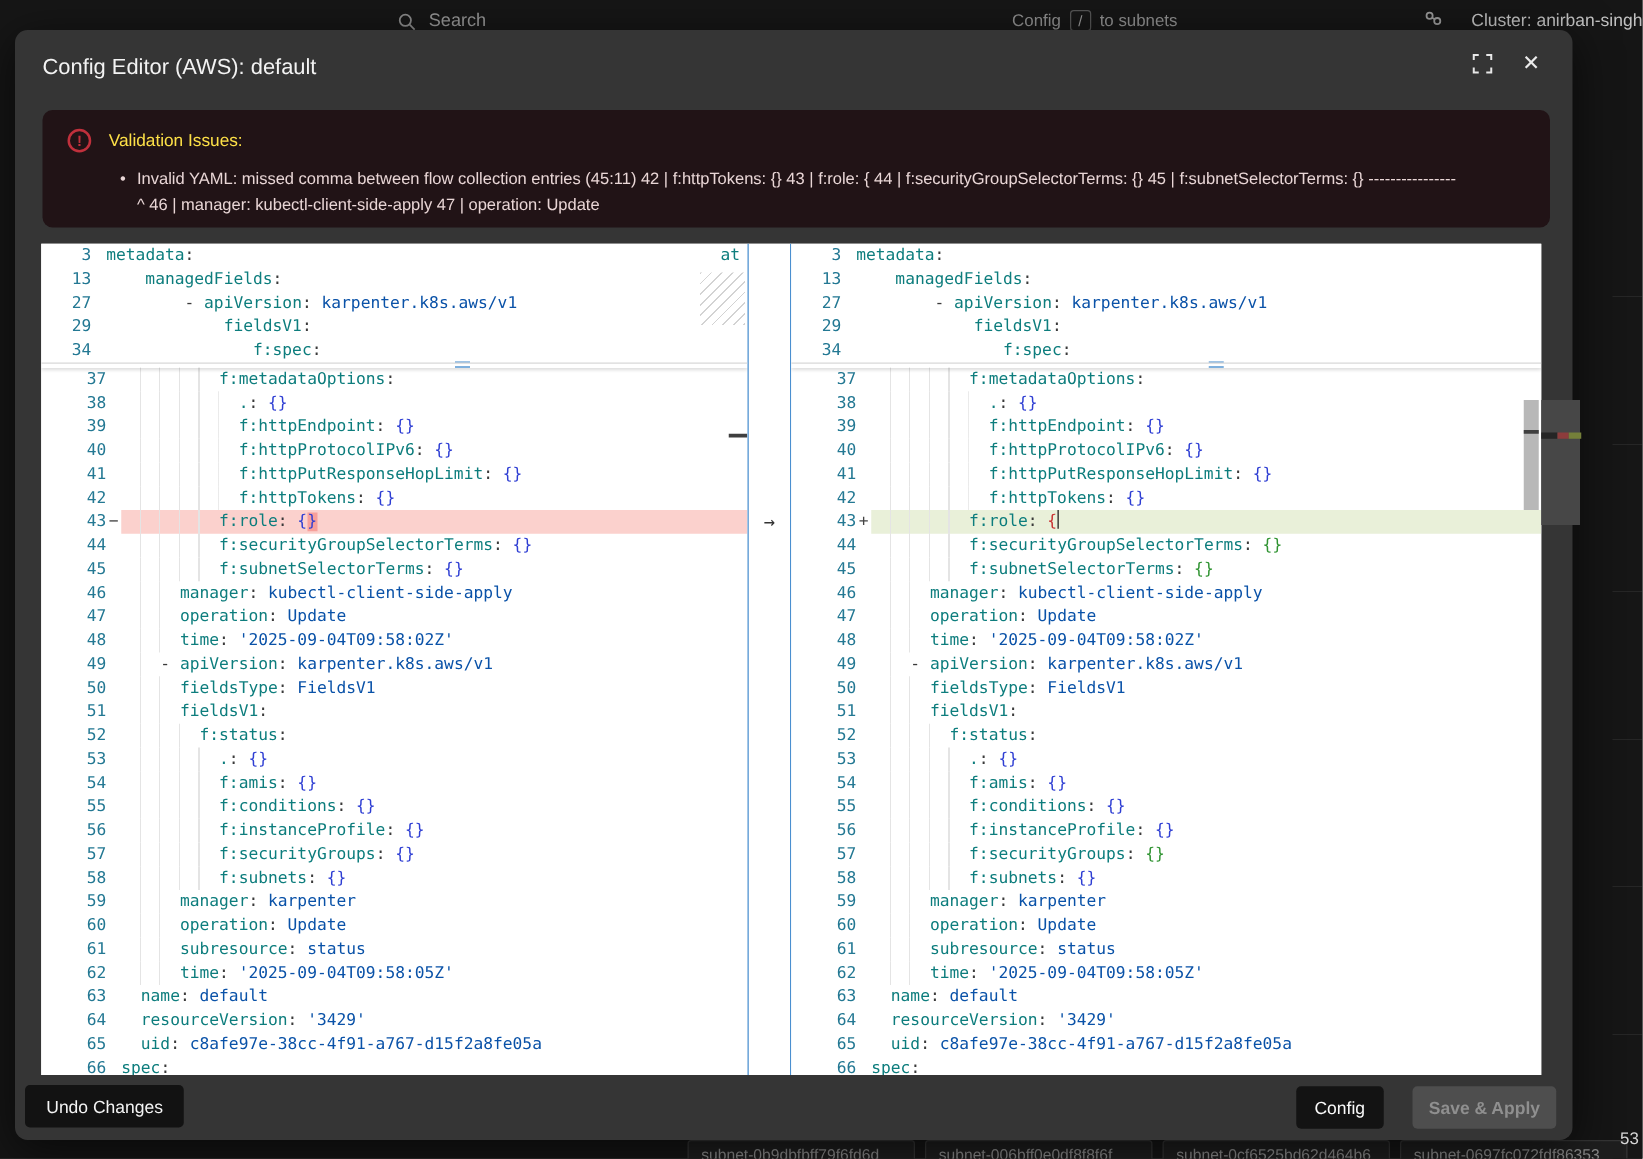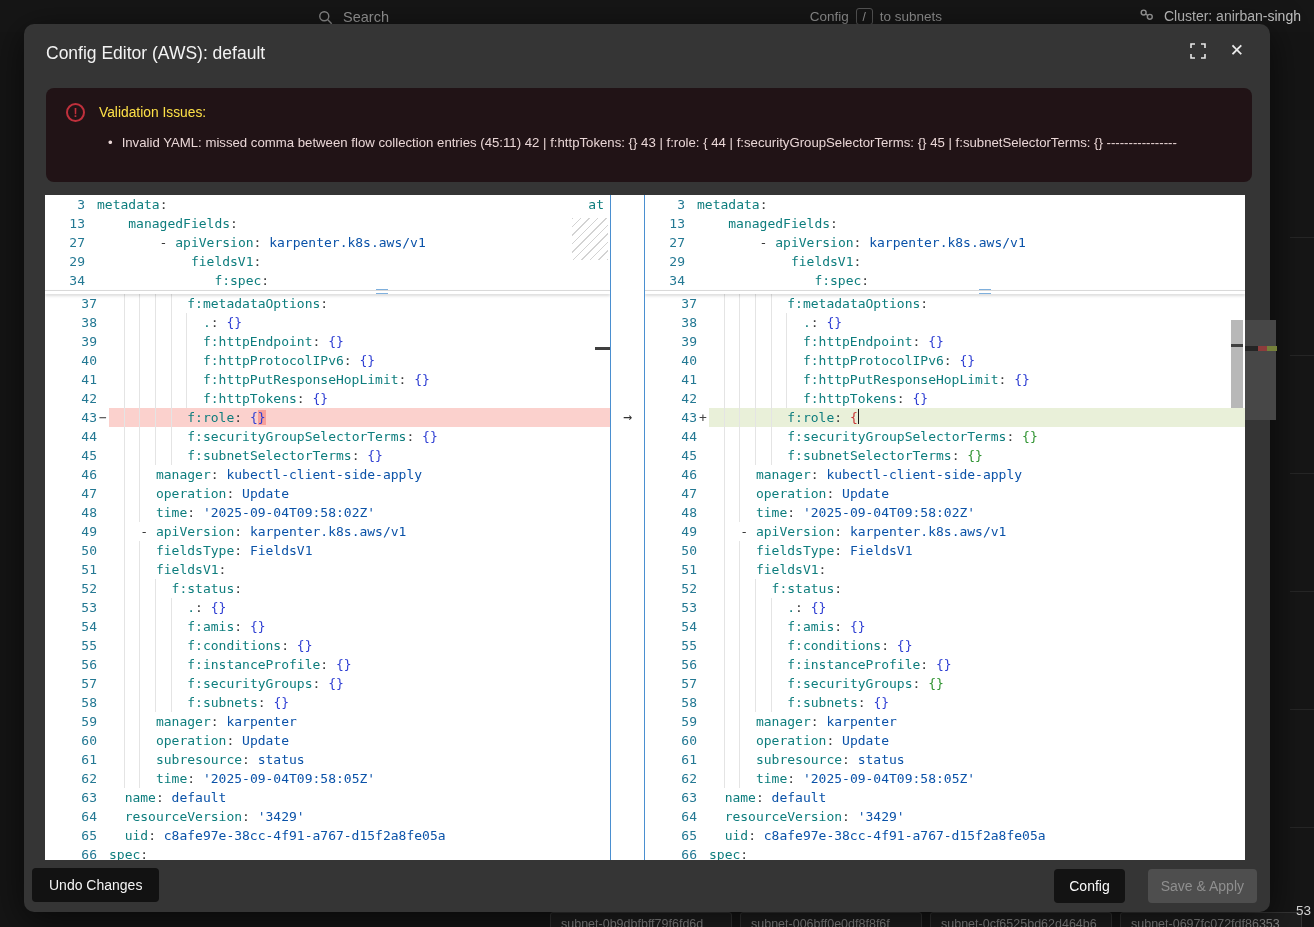--- a/index.html
+++ b/index.html
@@ -10,33 +10,33 @@
   .topbar { position:absolute; left:0; top:0; right:0; height:32px; background:#161616; }
   .search-wrap { position:absolute; left:300px; top:0; width:660px; height:31px;
                  border-bottom:6px solid #15803d; display:flex; align-items:flex-end; }
   .search-icon { margin-left:18px; display:inline-flex; }
   .search-label { margin-left:10px; color:#969696; font-size:14.5px; }
   .press-wrap { margin-left:auto; margin-right:18px; display:flex; align-items:center; gap:7px;
                 color:#8f8f8f; font-size:13.5px; }
   .keycap { display:inline-flex; align-items:center; justify-content:center; width:17px; height:17px;
             border:1px solid #555; border-radius:3px; font-size:12px; color:#9a9a9a; }
   .cluster-wrap { position:absolute; left:1138px; top:0; height:31px; display:flex; align-items:center;
-                  gap:9px; color:#c2c2c2; font-size:14px; white-space:nowrap; }
+                  gap:22px; color:#c2c2c2; font-size:14px; white-space:nowrap; }
   .bg-lines { position:absolute; right:0; top:120px; bottom:0; width:24px;
               background:repeating-linear-gradient(#161616 0 117px, #262626 117px 118px); }
 
   
   .subnet-row { position:absolute; left:550px; top:912px; display:flex; gap:8px; }
   .subnet-badge { width:182px; height:26px; background:#1e1e1e; border:1px solid #343434;
                   border-radius:3px; color:#8a8a8a; font-size:12.5px; padding:4px 0 0 10px;
                   white-space:nowrap; overflow:hidden; }
   .edge-53 { position:absolute; left:1296px; top:903px; color:#d6d6d6; font-size:13.5px; }
 
   
-  .modal { position:absolute; left:24px; top:24px; width:1246px; height:888px;
+  .modal { position:absolute; left:12px; top:24px; width:1246px; height:888px;
            background:#353535; border-radius:10px; box-shadow:0 8px 36px rgba(0,0,0,.6); }
   .modal-title { position:absolute; left:22px; top:17px; color:#f3f3f3; font-size:17.5px;
                  line-height:24px; }
   .win-icons { position:absolute; right:26px; top:18px; display:flex; gap:23px; align-items:center; }
   .win-icons .icon-btn { cursor:pointer; display:inline-flex; align-items:center; }
   .close-x { color:#ececec; font-size:17px; line-height:18px; }
 
   
   .banner { position:absolute; left:22px; top:64px; right:18px; height:94px; background:#211316;
             border-radius:8px; padding:15px 24px 0 20px; color:#e9d6d6; }
@@ -95,21 +95,21 @@
   .mm-red   { width:9px;  height:5px; background:#8d3c3c; }
   .mm-green { width:10px; height:5px; background:#75803a; }
 
   
   .footer { position:absolute; left:8px; right:13px; top:844px; height:36px;padding-left:19px; }
   .btn { height:34px; border:none; border-radius:4px; font-family:"Liberation Sans", sans-serif;
          font-size:14px; cursor:pointer; }
   .btn-undo { position:absolute; left:0; top:0; background:#121212; color:#f4f4f4; padding:0 17px; }
   .footer-right { position:absolute; right:0; top:1px; display:flex; gap:23px; }
   .btn-close { background:#131313; color:#fafafa; padding:0 15px; }
-  .btn-save { background:#4e4e4e; color:#8f8f8f; padding:0 13px; cursor:default; }
+  .btn-save { background:#4e4e4e; color:#8f8f8f; padding:0 13px; cursor:default;font-weight:bold; }
 </style>
 </head>
 <body>
 
 <div class="app">
 
   <div class="topbar">
     <div class="search-wrap">
       <span class="search-icon">
         <svg width="15" height="15" viewBox="0 0 16 16">
@@ -161,20 +161,21 @@
 
     <div class="banner">
       <div class="banner-head">
         <span class="warn-circle">!</span>
         <span class="banner-heading">Validation Issues:</span>
       </div>
       <div class="banner-bullet">
         <span>•</span>
         <div class="lines">
           <div>Invalid YAML: missed comma between flow collection entries (45:11) 42 | f:httpTokens: {} 43 | f:role: { 44 | f:securityGroupSelectorTerms: {} 45 | f:subnetSelectorTerms: {} ----------------</div>
+          <div>^ 46 | manager: kubectl-client-side-apply 47 | operation: Update</div>
         </div>
       </div>
     </div>
 
     <div class="diff">
       <div class="pane pane-left" id="pane-left">
         <span class="peek-text">at</span>
         <span class="peek-hatch"></span>
         <span class="ovr-dash-left"></span>
         <span class="fold-mark"></span>

